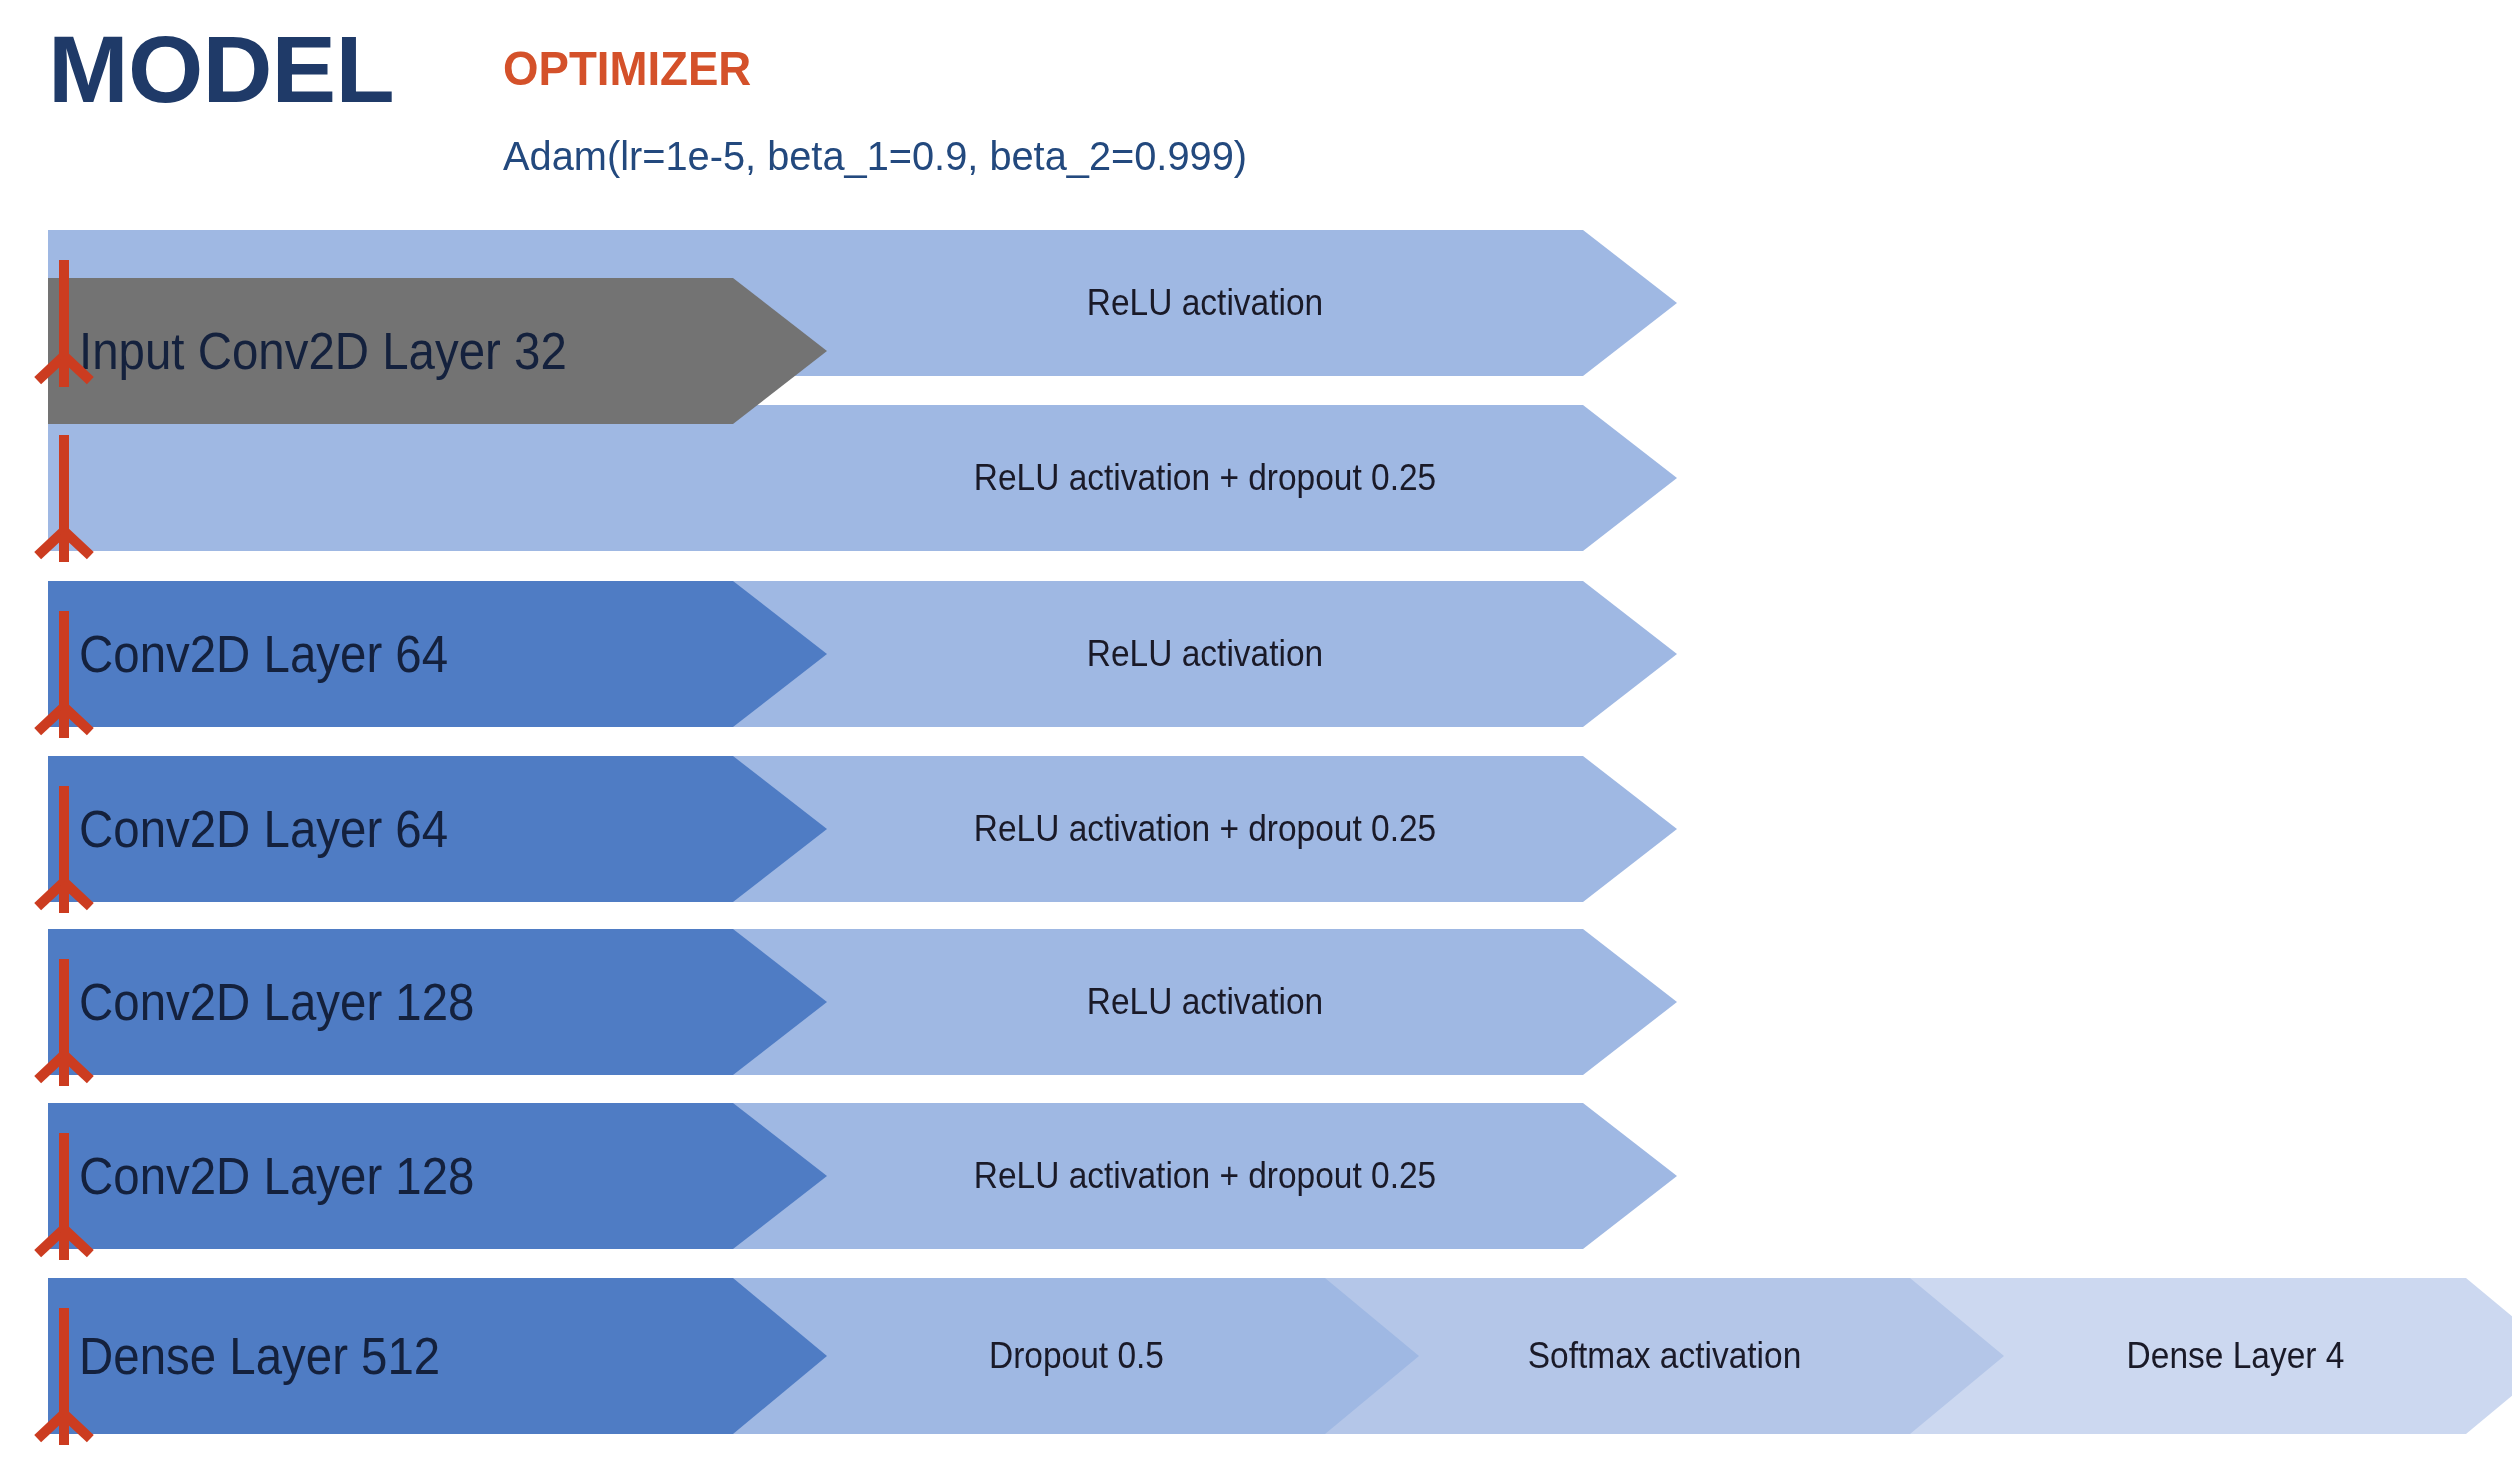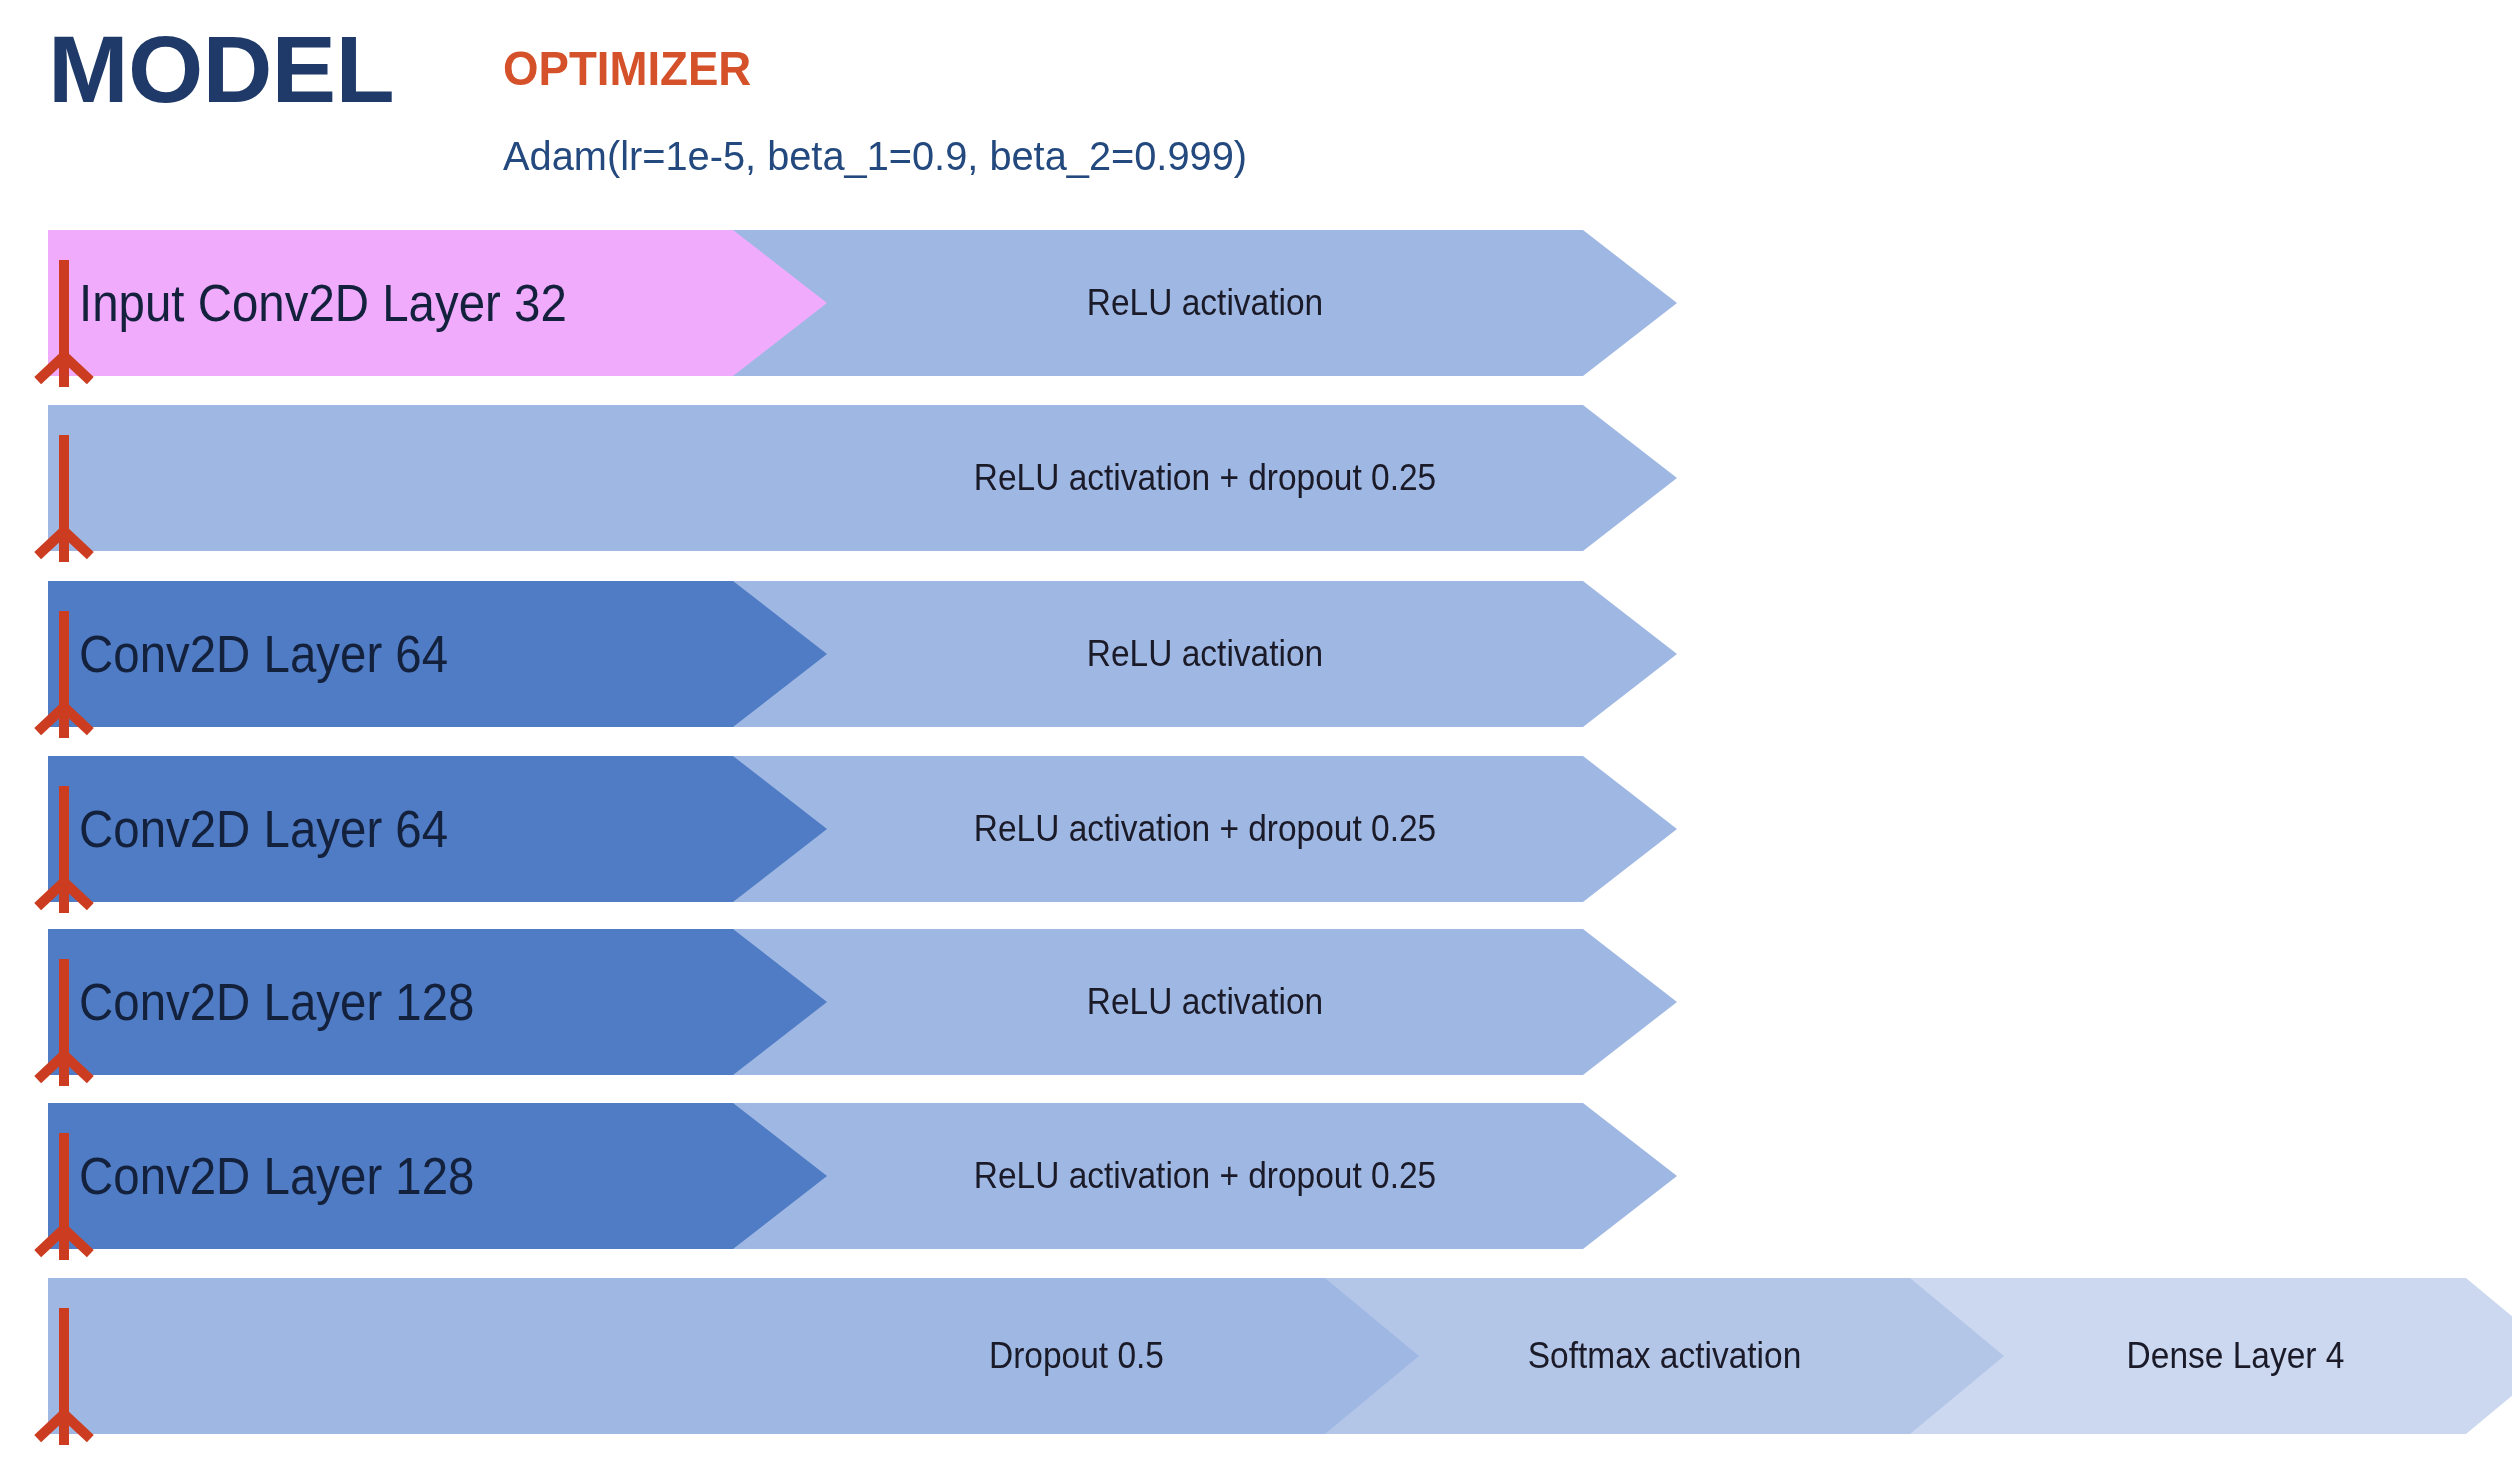--- a/index.html
+++ b/index.html
@@ -137,21 +137,21 @@
     <div id="model-word" style="color: rgb(31, 58, 104);">MODEL</div>
     <div id="optimizer-word" style="color: rgb(212, 81, 42);">OPTIMIZER</div>
     <div id="optimizer-config" style="color: rgb(35, 73, 126);">Adam(lr=1e-5, beta_1=0.9, beta_2=0.999)</div>
   </div>
 
   <div id="rows-host">
       <div class="row" style="top: 230px; width: 2512px; height: 146px;">
         <div class="seg seg-note" style="left: 48px; width: 1629px; background: rgb(159, 184, 227); z-index: 11; clip-path: polygon(0px 0px, calc(100% - 94px) 0px, 100% 50%, calc(100% - 94px) 100%, 0px 100%);">
           <span class="seg-label" style="position: absolute; left: 779px; width: 756px; text-align: center; transform: scaleX(0.93); transform-origin: center center;">ReLU activation</span>
         </div>
-        <div class="seg seg-primary" style="left: 48px; width: 779px; background: #f0abfc; z-index: 12; clip-path: polygon(0px 0px, calc(100% - 94px) 0px, 100% 50%, calc(100% - 94px) 100%, 0px 100%);">
+        <div class="seg seg-primary" style="left: 48px; width: 779px; background: #737373; z-index: 12; clip-path: polygon(0px 0px, calc(100% - 94px) 0px, 100% 50%, calc(100% - 94px) 100%, 0px 100%); margin-top: 48px;">
           <span class="seg-label" style="margin-left: 31px;">Input Conv2D Layer 32</span>
         </div>
         <div class="arrow" style="top: 30px; height: 163px; width: 42px; z-index: 60;">
           <div class="arrow-stem" style="height: 127px; background: rgb(204, 60, 32);"></div>
           <div class="arrow-head" style="top: 96px;">
             <div class="bar left" style="background: rgb(204, 60, 32);"></div>
             <div class="bar right" style="background: rgb(204, 60, 32);"></div>
           </div>
         </div>
       </div>
@@ -230,20 +230,23 @@
       <div class="row" style="top: 1278px; width: 2512px; height: 156px;">
         <div class="seg seg-note" style="left: 48px; width: 2512px; background: rgb(204, 216, 240); z-index: 11; clip-path: polygon(0px 0px, calc(100% - 94px) 0px, 100% 50%, calc(100% - 94px) 100%, 0px 100%);">
           <span class="seg-label" style="position: absolute; left: 1956px; width: 463px; text-align: center; transform: scaleX(0.93); transform-origin: center center;">Dense Layer 4</span>
         </div>
         <div class="seg seg-note" style="left: 48px; width: 1956px; background: rgb(180, 198, 232); z-index: 12; clip-path: polygon(0px 0px, calc(100% - 94px) 0px, 100% 50%, calc(100% - 94px) 100%, 0px 100%);">
           <span class="seg-label" style="position: absolute; left: 1371px; width: 491px; text-align: center; transform: scaleX(0.93); transform-origin: center center;">Softmax activation</span>
         </div>
         <div class="seg seg-note" style="left: 48px; width: 1371px; background: rgb(159, 184, 227); z-index: 13; clip-path: polygon(0px 0px, calc(100% - 94px) 0px, 100% 50%, calc(100% - 94px) 100%, 0px 100%);">
           <span class="seg-label" style="position: absolute; left: 779px; width: 499px; text-align: center; transform: scaleX(0.93); transform-origin: center center;">Dropout 0.5</span>
         </div>
+        <div class="seg seg-primary" style="left: 48px; width: 779px; background: rgb(79, 124, 196); z-index: 14; clip-path: polygon(0px 0px, calc(100% - 94px) 0px, 100% 50%, calc(100% - 94px) 100%, 0px 100%);">
+          <span class="seg-label" style="margin-left: 31px;">Dense Layer 512</span>
+        </div>
         <div class="arrow" style="top: 30px; height: 173px; width: 42px; z-index: 60;">
           <div class="arrow-stem" style="height: 137px; background: rgb(204, 60, 32);"></div>
           <div class="arrow-head" style="top: 106px;">
             <div class="bar left" style="background: rgb(204, 60, 32);"></div>
             <div class="bar right" style="background: rgb(204, 60, 32);"></div>
           </div>
         </div>
       </div>
     </div>
 

